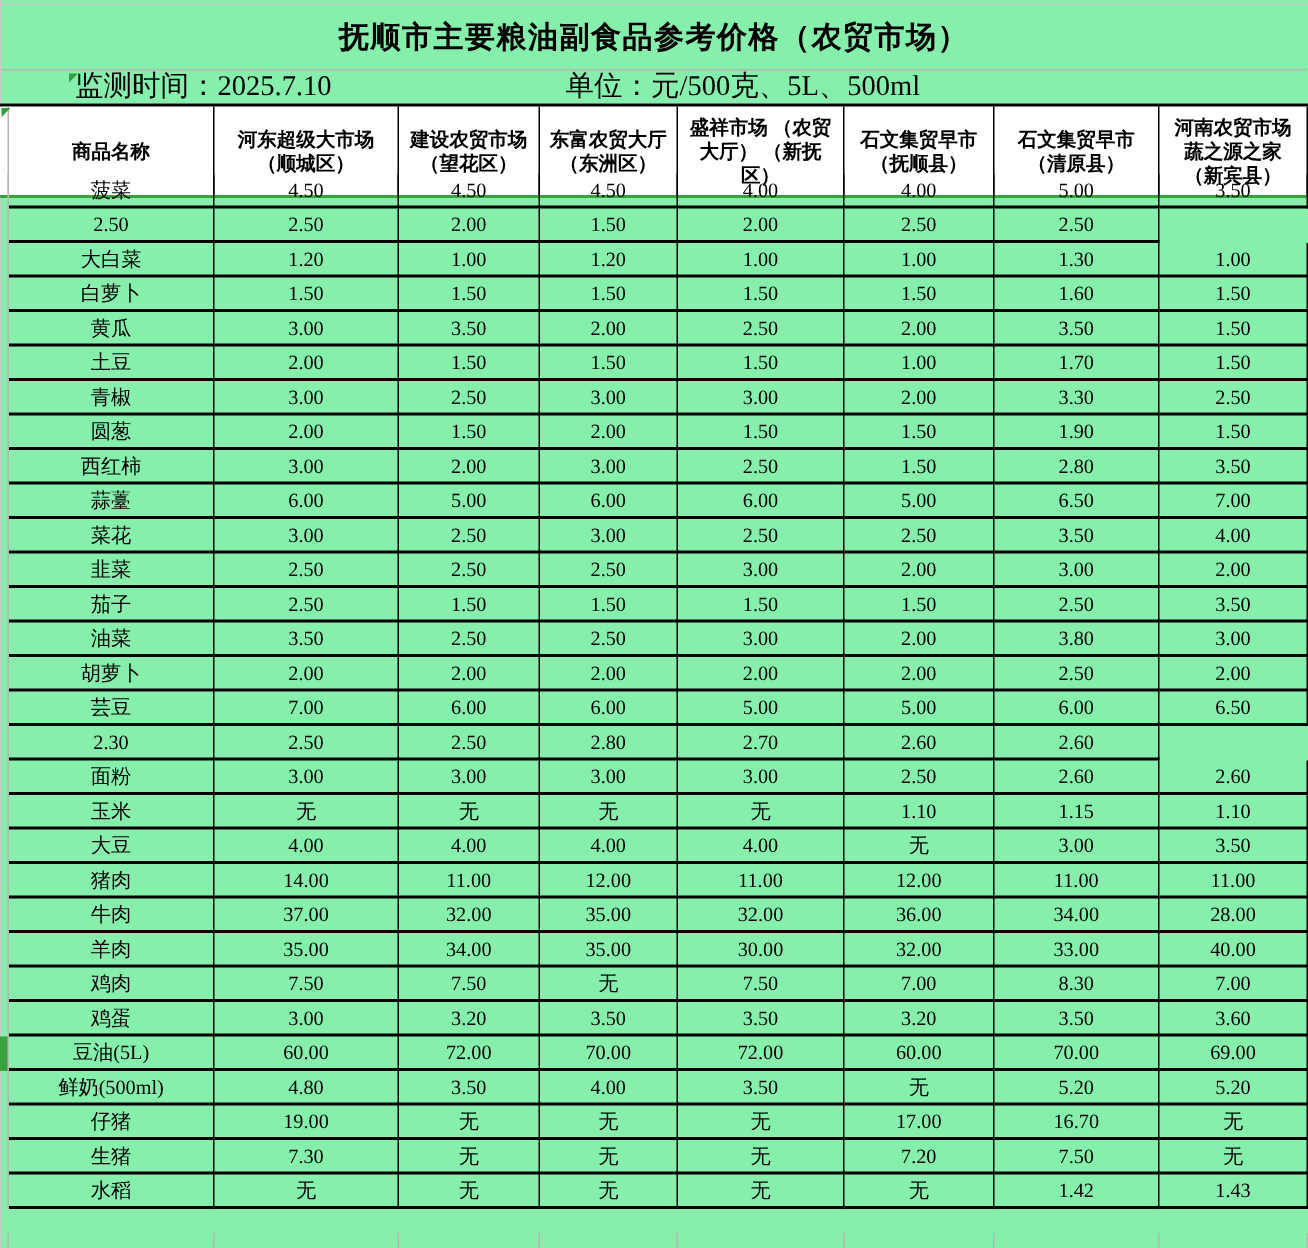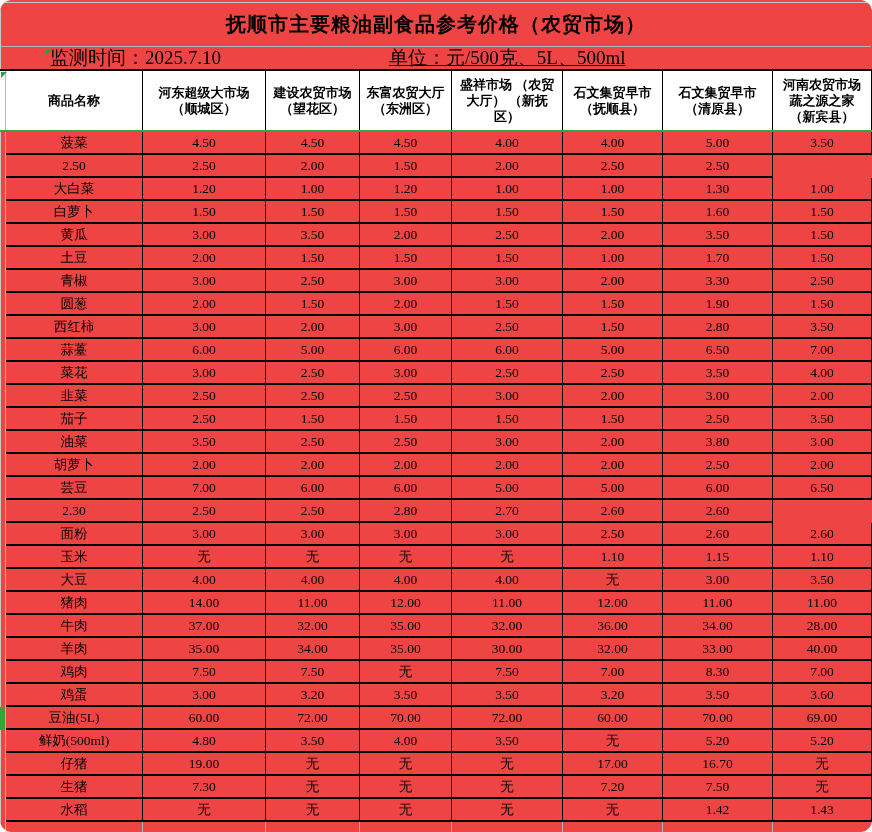--- a/index.html
+++ b/index.html
@@ -1,49 +1,48 @@
 <!DOCTYPE html>
 <html><head>
 <meta charset="utf-8">
 <style>
   html,body { margin:0; padding:0; background:#fff; }
   .sheet {
-    position:relative; width:872px; height:832px; background:#ef4444;
+    position:relative; width:872px; height:832px; background:#86efac;
     font-family:"Liberation Serif","DejaVu Serif",serif; color:#000;
     overflow:hidden;
-    border-radius:12px;
   }
   .edge-top { position:absolute; left:0; top:2px; width:872px; height:1px; background:#c9c9c9; }
   .edge-left { position:absolute; left:0; top:0; width:1px; height:832px; background:#c9c9c9; }
 
   .title {
     position:absolute; left:1px; top:3px; width:870px; height:43px;
     border-bottom:1px solid #b5b5b5;
     display:flex; align-items:center; justify-content:center;
     font-size:20px; font-weight:bold; letter-spacing:1px;
   }
   .info-row { position:absolute; left:1px; top:47px; width:870px; height:22px; font-size:19px;margin-left:44px; }
   .info-row .monitor { position:absolute; left:5px; top:0; line-height:22px; }
-  .info-row .unit { position:absolute; left:344px; top:0; line-height:22px;text-decoration:underline; }
+  .info-row .unit { position:absolute; left:332px; top:0; line-height:22px; }
 
   .cols { display:grid; grid-template-columns:6px 137px 123px 94px 92px 111px 100px 110px 99px; }
 
   .header-row {
     position:absolute; left:0; top:69px; width:872px; height:63px;
     border-top:2px solid #000; border-bottom:2px solid #3aa23a;
     box-sizing:border-box; background:#fff;
   }
   .header-row .hcell {
     position:relative; box-sizing:border-box; border-right:1px solid #000;
     display:flex; align-items:center; justify-content:center; text-align:center;
     font-weight:bold; font-size:13px; line-height:16px; white-space:pre-line;
   }
   .header-row .strip { border-right:1px solid #b5b5b5; }
 
-  .tbody { position:absolute; left:0; top:132px; width:872px; }
+  .tbody { position:absolute; left:0; top:116px; width:872px; }
   .row { height:23px; }
   .row .cell {
     box-sizing:border-box; border-right:1px solid #000; border-bottom:2px solid #000;
     text-align:center; font-size:13.5px; line-height:21px; overflow:hidden; white-space:nowrap;
   }
   .row .strip { border-bottom:none; border-right:1px solid #b5b5b5; }
   .row .strip.green { background:#3aa23a; }
 
   .partial-row { position:absolute; left:0; top:822px; width:872px; height:10px; }
   .partial-row .pcell { box-sizing:border-box; border-right:1px solid #b5b5b5; height:10px; }

